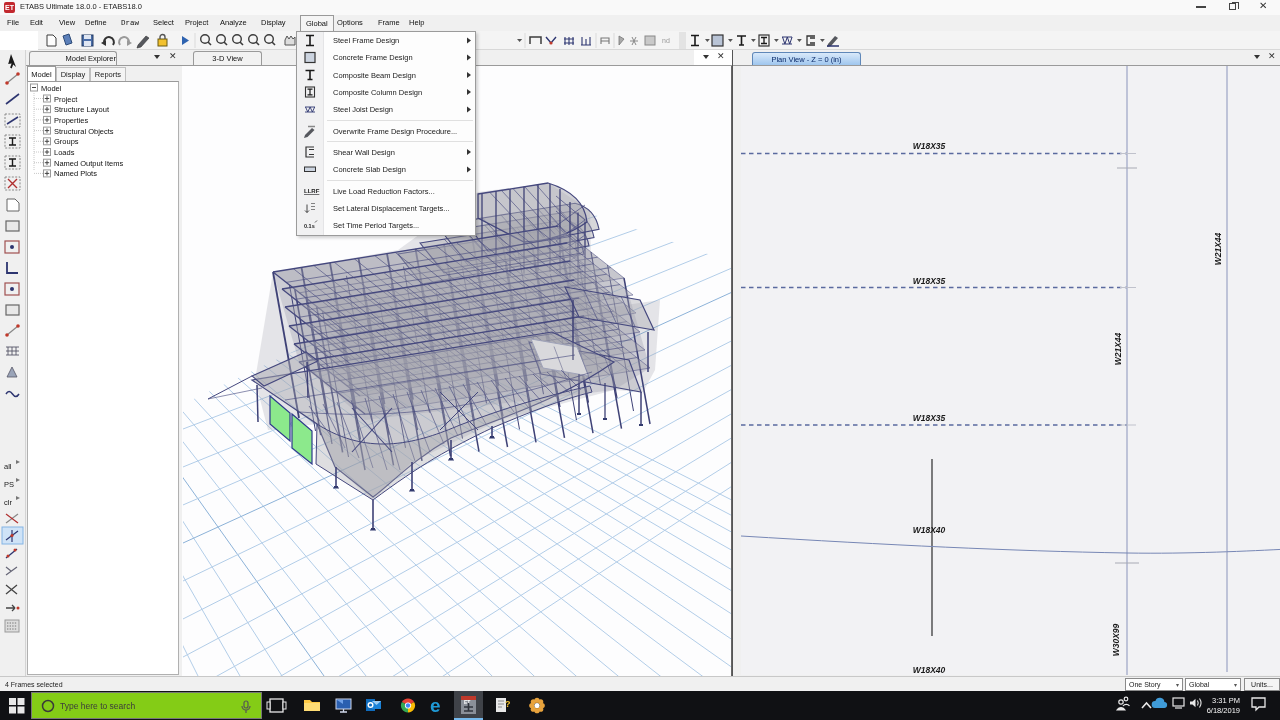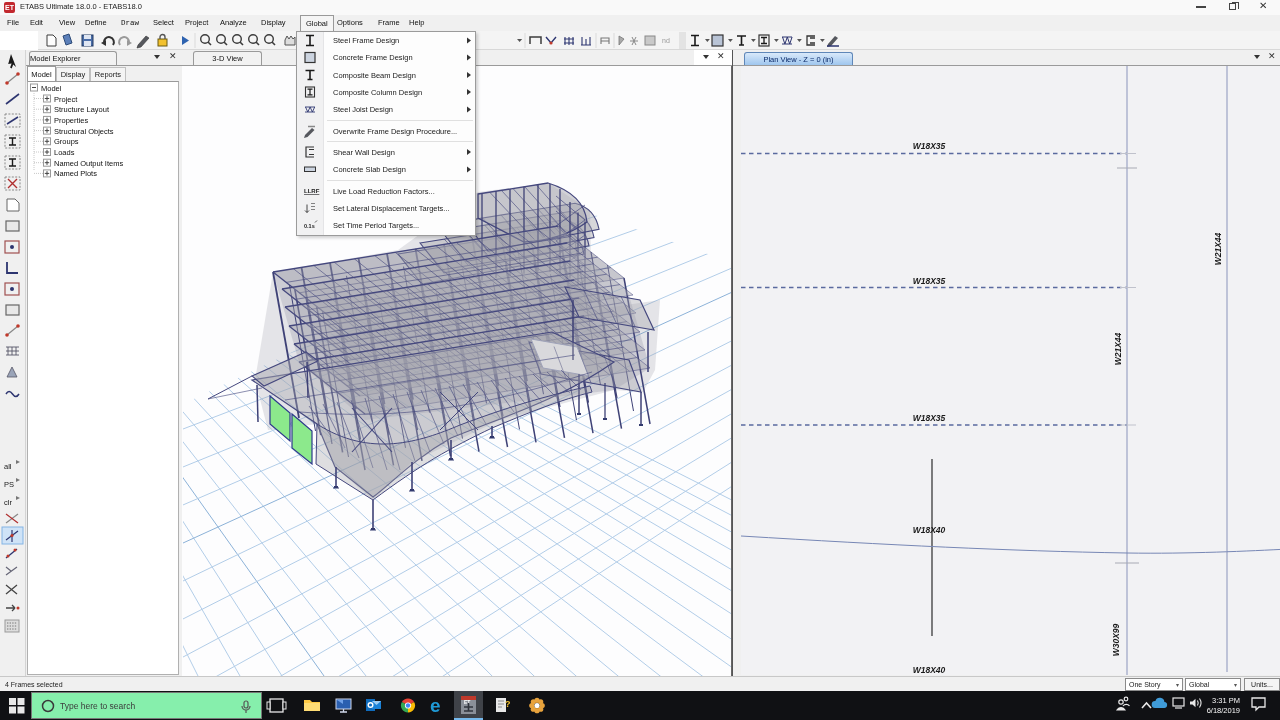--- a/index.html
+++ b/index.html
@@ -142,21 +142,21 @@
       <circle cx="15" cy="500" r="1.5" fill="#c0392b"></circle>
 <path d="M6 525 l11 -8 m-11 0 l5 4" stroke="#667" stroke-width="1.2" fill="none"></path>
 <path d="M6 535 l11 9 m0 -9 l-11 9" stroke="#444" stroke-width="1.3"></path>
 <path d="M6 558 h9 m0 0 l-3 -3 m3 3 l-3 3" stroke="#444" stroke-width="1.3" fill="none"></path>
       <circle cx="18" cy="558" r="1.5" fill="#c0392b"></circle>
 <rect x="5" y="570" width="14" height="12" fill="#ddd" stroke="#999"></rect>
       <path d="M7 573 h10 M7 576 h10 M7 579 h10" stroke="#777" stroke-width="1" stroke-dasharray="1.4 1.2"></path>
 </svg>
   </div>
 <div class="abs" style="left:26px;top:50px;width:156px;height:626px;background:#f0f0f0;">
- <div class="abs" style="left:3px;top:1px;width:88px;height:14px;background:#f2f2f2;border:1px solid #9a9a9a;border-bottom:none;border-radius:3px 3px 0 0;font-size:7.5px;text-align:left;line-height:14px;color:#111;">Model Explorer</div>
+ <div class="abs" style="left:3px;top:1px;width:88px;height:14px;background:#f2f2f2;border:1px solid #9a9a9a;border-bottom:none;border-radius:3px 3px 0 0;font-size:7.5px;text-align:right;line-height:14px;color:#111;">Model Explorer</div>
  <div class="abs" style="left:0px;top:15px;width:156px;height:1px;background:#9a9a9a;"></div>
  <div class="abs" style="left:128px;top:5px;width:0;height:0;border-left:3.5px solid transparent;border-right:3.5px solid transparent;border-top:4.5px solid #333;"></div>
  <div class="abs" style="left:143px;top:1px;font-size:9px;color:#333;">✕</div>
  <div class="abs" style="left:1px;top:16px;width:29px;height:15px;background:#fff;border:1px solid #9a9a9a;border-bottom:none;font-size:7.5px;text-align:center;line-height:15px;color:#111;">Model</div>
  <div class="abs" style="left:30px;top:17px;width:34px;height:14px;border:1px solid #c0c0c0;border-bottom:none;font-size:7.5px;text-align:center;line-height:14px;color:#222;background:#f4f4f4;">Display</div>
  <div class="abs" style="left:64px;top:17px;width:36px;height:14px;border:1px solid #c0c0c0;border-bottom:none;font-size:7.5px;text-align:center;line-height:14px;color:#222;background:#f4f4f4;">Reports</div>
  <div class="abs" style="left:1px;top:31px;width:152px;height:594px;background:#fff;border:1px solid #b0b0b0;border-top:1px solid #9a9a9a;">
 
 <svg class="abs" style="left:0;top:0;" width="150" height="120">
 <rect x="2.5" y="2" width="7" height="7" fill="#fff" stroke="#999"></rect>
@@ -558,21 +558,21 @@
 <path d="M88.0,330.0 L108.0,347.0 L108.0,375.0 L88.0,358.0 Z" fill="#8ce98c" stroke="#2e3a8c" stroke-width="1.2"></path>
 <path d="M110.0,348.0 L130.0,365.0 L130.0,398.0 L110.0,382.0 Z" fill="#8ce98c" stroke="#2e3a8c" stroke-width="1.2"></path>
 <line x1="170.0" y1="342.0" x2="210.0" y2="386.0" stroke="#45487e" stroke-width="1.1"></line>
 <line x1="210.0" y1="342.0" x2="170.0" y2="386.0" stroke="#45487e" stroke-width="1.1"></line>
 <line x1="258.0" y1="326.0" x2="296.0" y2="364.0" stroke="#45487e" stroke-width="1.0"></line>
 <line x1="296.0" y1="326.0" x2="258.0" y2="364.0" stroke="#45487e" stroke-width="1.0"></line>
 </svg>
 </div>
   </div>
 <div class="abs" style="left:732px;top:50px;width:548px;height:626px;background:#f0f0f0;border-left:1px solid #555;">
- <div class="abs" style="left:11px;top:2px;width:109px;height:13px;background:linear-gradient(#d9e9fa,#9fc6ee);border:1px solid #5f87b8;border-bottom:none;border-radius:3px 3px 0 0;font-size:7.5px;text-align:center;line-height:13px;color:#0a2a6a;">Plan View - Z = 0 (in)</div>
+ <div class="abs" style="left:19px;top:2px;width:109px;height:13px;background:linear-gradient(#d9e9fa,#9fc6ee);border:1px solid #5f87b8;border-bottom:none;border-radius:3px 3px 0 0;font-size:7.5px;text-align:center;line-height:13px;color:#0a2a6a;">Plan View - Z = 0 (in)</div>
  <div class="abs" style="left:0px;top:15px;width:548px;height:1px;background:#9a9a9a;"></div>
  <div class="abs" style="left:521px;top:5px;width:0;height:0;border-left:3.5px solid transparent;border-right:3.5px solid transparent;border-top:4.5px solid #333;"></div>
  <div class="abs" style="left:535px;top:1px;font-size:9px;color:#333;">✕</div>
  <div class="abs" style="left:8px;top:16px;width:548px;height:609px;background:#f2f2f4;font-style:italic;">
 
 <svg class="abs" style="left:0;top:0;" width="548" height="609" viewBox="0 0 548 609">
 <line x1="0.0" y1="87.5" x2="386.0" y2="87.5" stroke="#5a6a9e" stroke-width="1.3" stroke-dasharray="4.5 3.5"></line>
 <line x1="0.0" y1="221.5" x2="386.0" y2="221.5" stroke="#5a6a9e" stroke-width="1.3" stroke-dasharray="4.5 3.5"></line>
 <line x1="0.0" y1="359.0" x2="386.0" y2="359.0" stroke="#5a6a9e" stroke-width="1.3" stroke-dasharray="4.5 3.5"></line>
 <line x1="386.0" y1="0.0" x2="386.0" y2="609.0" stroke="#8a94bb" stroke-width="1"></line>
@@ -644,21 +644,21 @@
  <div class="abs" style="left:1244px;top:1px;width:36px;height:13px;background:#f4f4f4;border:1px solid #8a8a8a;font-size:7px;line-height:12px;color:#222;text-align:center;">Units...</div>
 </div>
 
 <div class="abs" style="left:0;top:691px;width:1280px;height:29px;background:#101114;">
 <svg class="abs" style="left:8px;top:6px;" width="17" height="17">
       <rect x="1" y="1" width="7" height="7" fill="#e8e8e8"></rect>
       <rect x="9.5" y="1" width="7" height="7" fill="#e8e8e8"></rect>
       <rect x="1" y="9.5" width="7" height="7" fill="#e8e8e8"></rect>
       <rect x="9.5" y="9.5" width="7" height="7" fill="#e8e8e8"></rect>
     </svg>
-<div class="abs" style="left:31px;top:1px;width:231px;height:27px;background:#86efac;border:1px solid #777;text-align:center;">
+<div class="abs" style="left:31px;top:1px;width:231px;height:27px;background:#84cc16;border:1px solid #777;text-align:center;">
  <svg class="abs" style="left:9px;top:6px;" width="15" height="15">
         <circle cx="7" cy="7" r="5.5" fill="none" stroke="#3a3a3a" stroke-width="1.5"></circle>
       </svg>
  <div class="abs" style="left:28px;top:0;font-size:8.5px;line-height:27px;color:#3c3c3c;">Type here to search</div>
  <svg class="abs" style="left:208px;top:7px;" width="12" height="14">
         <rect x="4" y="1" width="4" height="7" rx="2" fill="none" stroke="#555" stroke-width="1.2"></rect>
         <path d="M2 6 a4 4 0 0 0 8 0 M6 10 v3" fill="none" stroke="#555" stroke-width="1.2"></path>
       </svg>
 </div>
 <svg class="abs" style="left:0;top:0;" width="1280" height="29">

